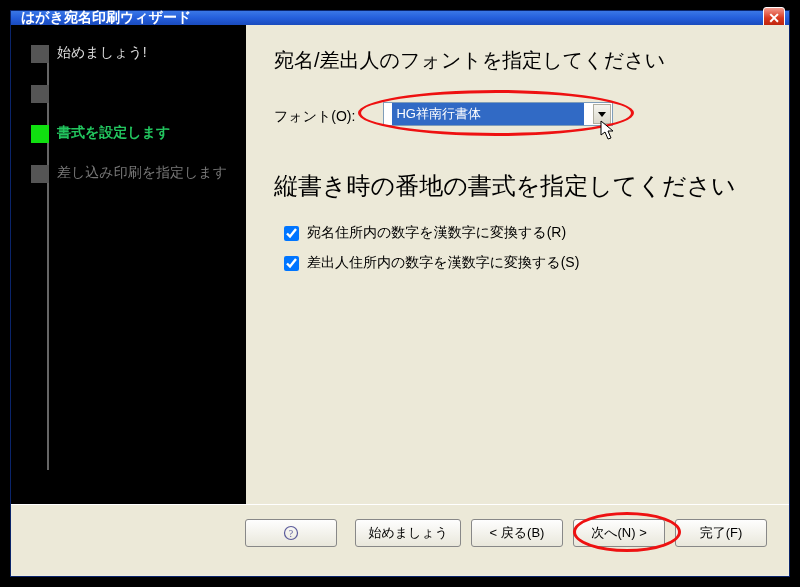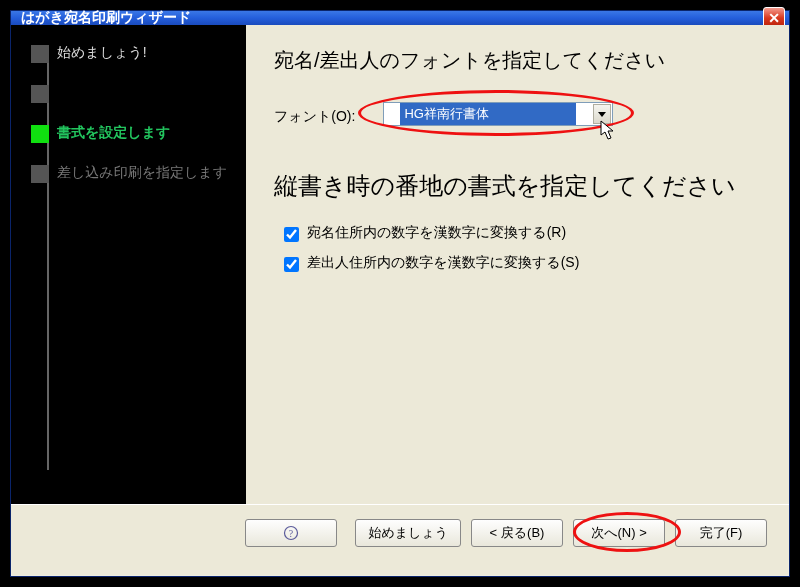--- a/index.html
+++ b/index.html
@@ -99,21 +99,21 @@
     .combo {
       width: 230px; height: 24px;
       border: 1px solid #7f9db9;
       background: #fff;
       display: flex;
       align-items: center;
       padding: 0;
     }
     .combo-sel {
       flex: 1;
-      margin: 16px;
+      margin: 8px;
       padding: 2px 4px;
       background: #316ac5;
       color: #fff;
       font-size: 13px;
     }
     .combo-btn {
       width: 18px; height: 20px;
       margin: 1px;
       background: linear-gradient(#f5f5f0, #dcd9cc);
       border: 1px solid #b0aea0;
@@ -131,21 +131,21 @@
       position: absolute;
       left: 326px; top: 18px;
       pointer-events: none;
     }
     .subhead {
       font-size: 24px;
       margin-bottom: 22px;
     }
     .check-row {
       display: flex;
-      align-items: flex-end;
+      align-items: center;
       gap: 8px;
       margin: 0 0 12px 10px;
       font-size: 14px;
     }
     .check-row input { width: 15px; height: 15px; }
     .footer {
       height: 56px;
       border-top: 1px solid #fff;
       display: flex;
       align-items: center;

